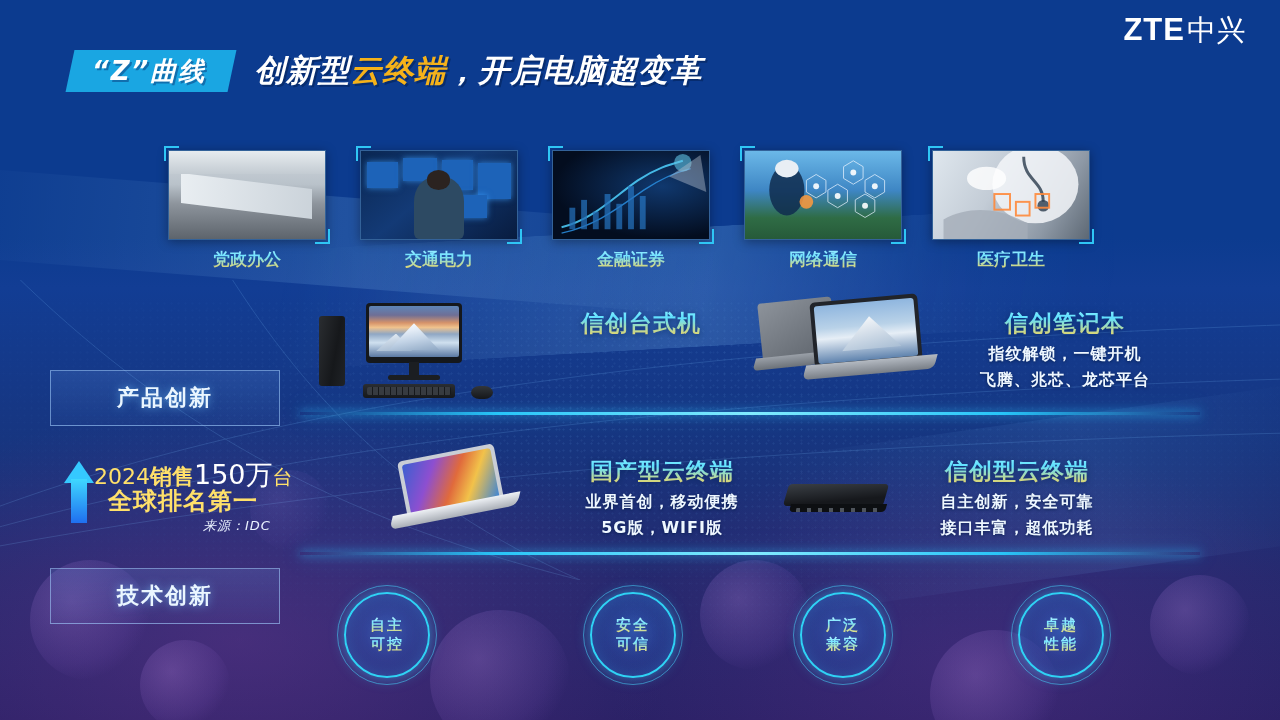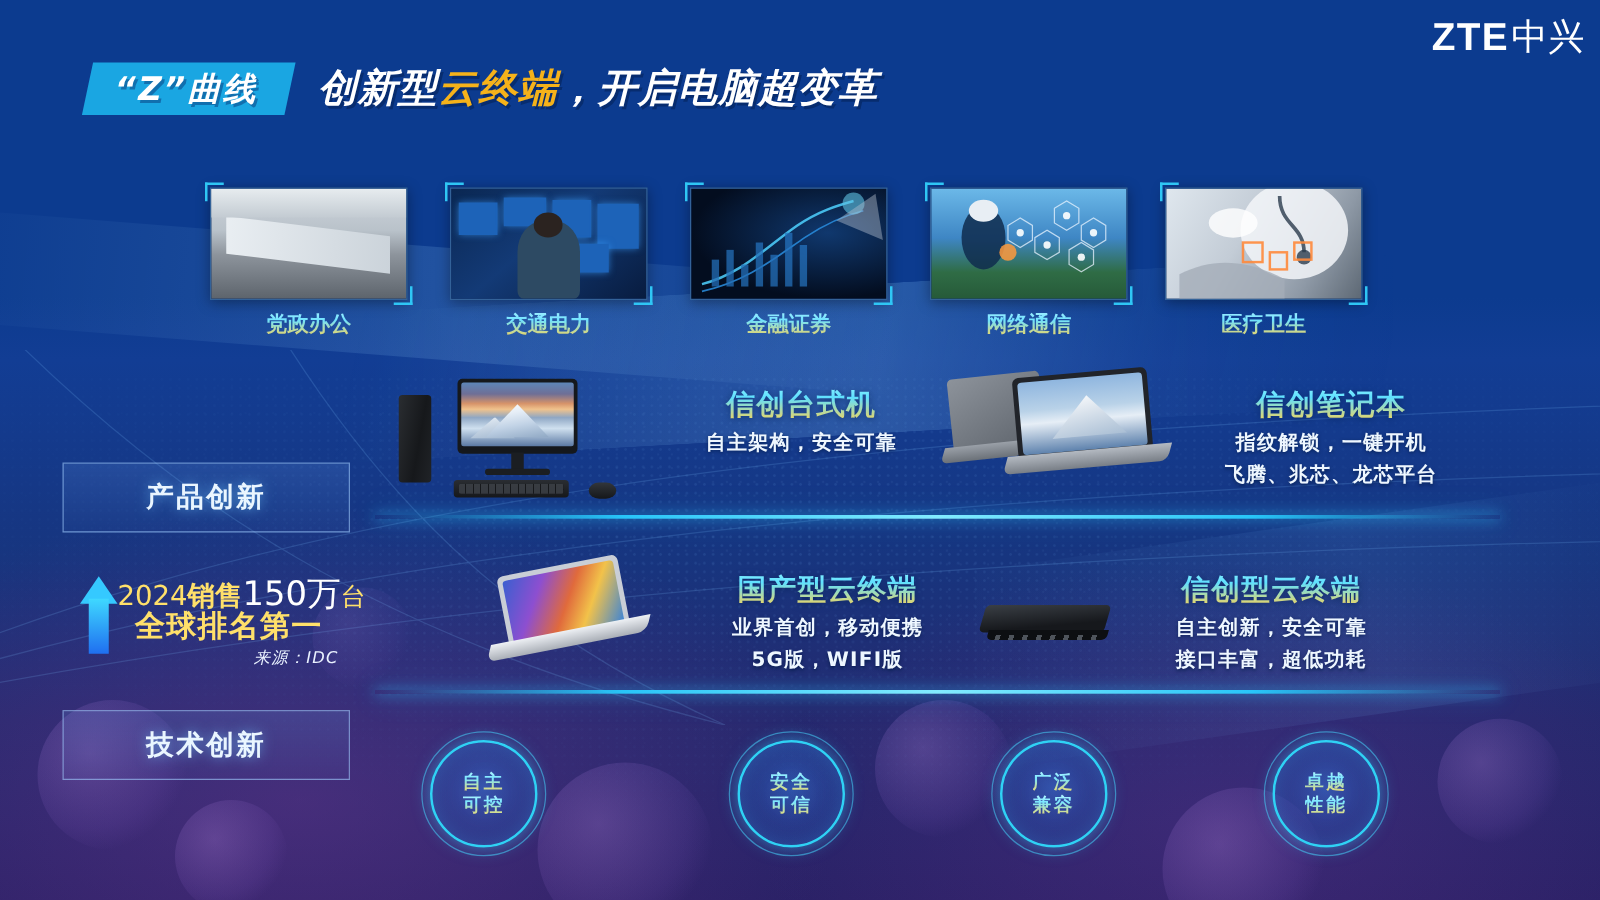--- a/index.html
+++ b/index.html
@@ -54,21 +54,21 @@
     background:linear-gradient(96deg, rgba(0,0,0,0) 0%, rgba(150,210,255,.16) 55%, rgba(0,0,0,0) 100%);
     transform:skewY(4.5deg);
   }
   .sweep3{
     left:780px; top:420px; width:520px; height:160px;
     background:linear-gradient(75deg, rgba(0,0,0,0) 0%, rgba(120,190,255,.10) 60%, rgba(0,0,0,0) 100%);
     transform:skewY(-8deg);
   }
 
   
-  .logo{ position:absolute; right:12px; top:14px; display:flex; align-items:center;
+  .logo{ position:absolute; right:34px; top:14px; display:flex; align-items:flex-end;
          color:#fff; letter-spacing:.5px; }
   .logo .zte{ font-size:31px; font-weight:700; letter-spacing:1px; line-height:1; }
   .logo .cn{ font-size:29px; font-weight:500; line-height:1; margin-left:2px;
              font-family:"DejaVu Sans","Liberation Sans",sans-serif; }
 
   
   .headline{ position:absolute; left:0; top:47px; height:48px; display:flex; align-items:center; }
   .tagbox{
     position:relative; margin-left:70px; height:42px; padding:0 26px 0 22px;
     background:#1aa6e2; transform:skewX(-12deg);
@@ -401,21 +401,20 @@
           </div>
         </div>
       <div class="stand"></div>
         <div class="base"></div>
     </div>
     <div class="kbd" style="left:58px; top:84px; width:92px; height:14px;"></div>
     <div class="mouse" style="left:166px; top:86px;"></div>
   </div>
   <div class="prod" style="left:536px; top:308px; width:210px;">
     <div class="ttl">信创台式机</div>
-    <div class="sub">自主架构，安全可靠</div>
   </div>
 
   <div class="lap" style="left:752px; top:296px; width:200px; height:104px;">
     <div style="position:absolute;left:8px;top:4px;width:74px;height:58px;background:linear-gradient(150deg,#8d939b,#5d636b);border-radius:4px;transform:rotate(-6deg);"></div>
     <div style="position:absolute;left:2px;top:58px;width:92px;height:12px;background:linear-gradient(180deg,#9aa0a8,#6b7178);border-radius:0 0 5px 5px;transform:rotate(-6deg) skewX(-22deg);"></div>
     <div style="position:absolute;left:60px;top:2px;width:108px;height:66px;background:#21242a;border-radius:5px;transform:rotate(-5deg);padding:4px;">
       <div style="width:100%;height:100%;border-radius:3px;overflow:hidden;background:linear-gradient(180deg,#8fb6df 0%,#b9d2e8 40%,#e6eef6 58%,#5e82ad 100%);">
         <div style="position:absolute;left:26%;bottom:22%;width:56%;height:50%;background:linear-gradient(170deg,#fff,#a9bed4);clip-path:polygon(50% 0%,100% 100%,0% 100%);"></div>
       </div>
     </div>

